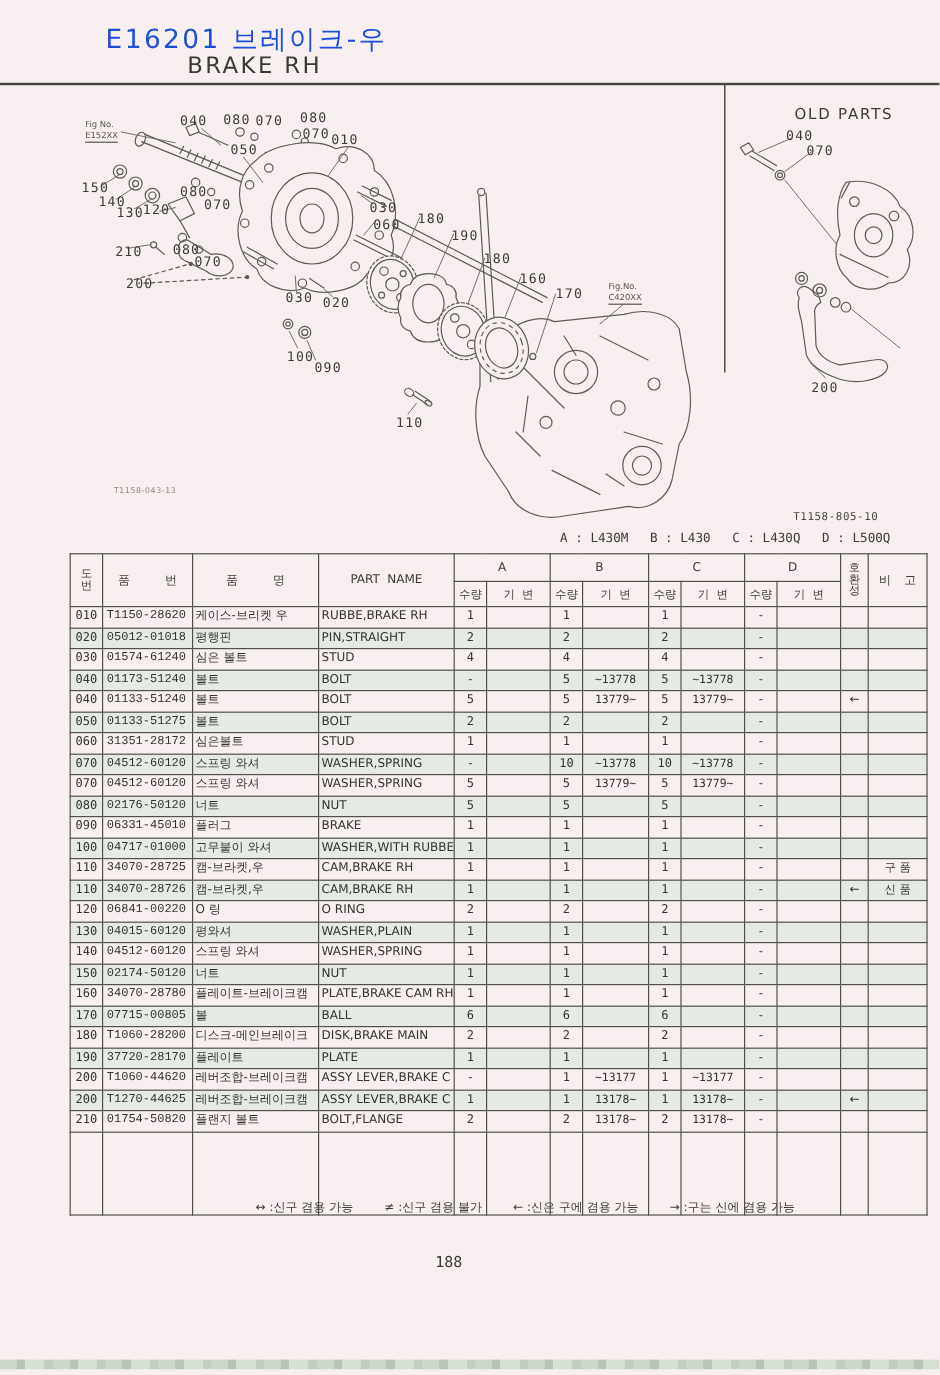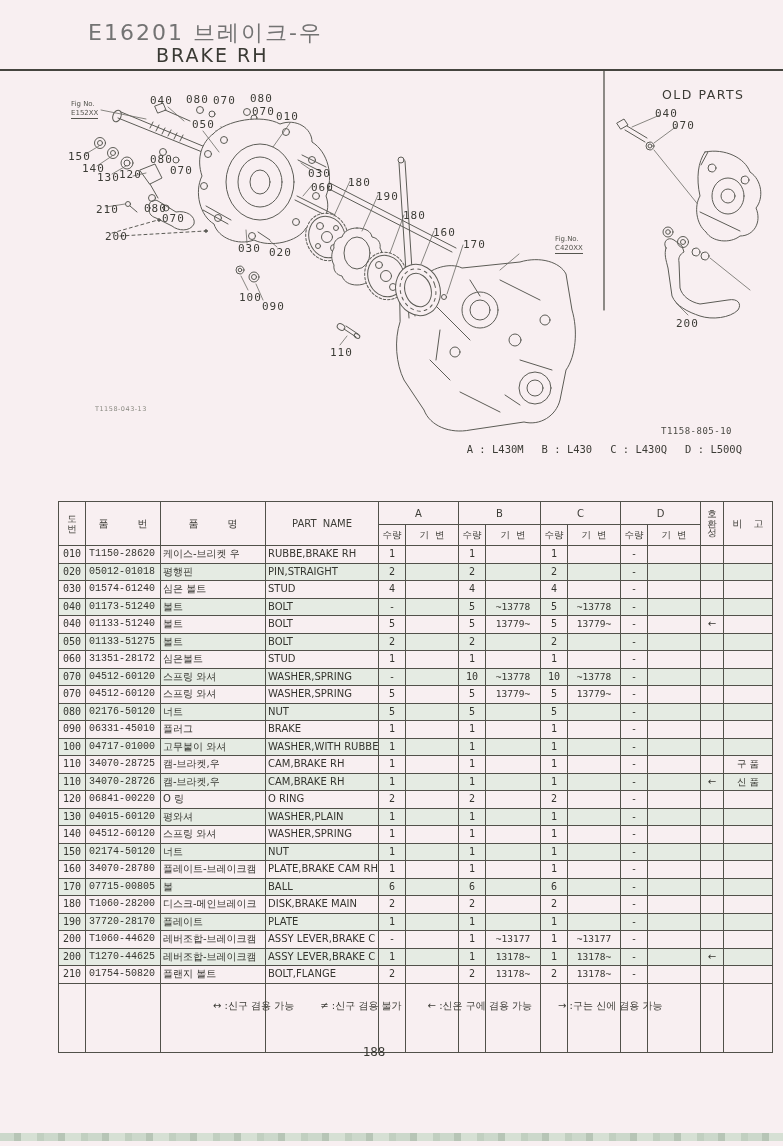--- a/index.html
+++ b/index.html
@@ -5,38 +5,38 @@
   html,body{margin:0;padding:0;}
   body{
     width:783px;height:1146px;position:relative;overflow:hidden;
     background:#f8eff1;
     font-family:"DejaVu Sans","Liberation Sans",sans-serif;
     color:#35352f;
     -webkit-font-smoothing:none;
   }
   .abs{position:absolute;}
   
-  .title-line1{left:88px;top:18px;font-size:22px;letter-spacing:2px;color:#737373;}
+  .title-line1{left:88px;top:18px;font-size:22px;letter-spacing:2px;color:#1d4ed8;}
   .title-line2{left:156px;top:44px;font-size:19px;letter-spacing:2px;color:#3a3a34;}
   .header-rule{left:0;top:69px;width:783px;height:2px;background:#45453f;}
   
   .diagram-layer{left:0;top:0;width:783px;height:460px;}
   .callout{position:absolute;font-size:11px;letter-spacing:1px;color:#3c3c36;font-family:"DejaVu Sans Mono","Liberation Mono",monospace;}
   .old-parts-title{left:662px;top:87px;font-size:12.5px;letter-spacing:1.5px;color:#3a3a34;}
   .figref{position:absolute;font-size:7px;line-height:1.25;color:#55554e;}
   .figref .code{border-bottom:1px solid #55554e;display:inline-block;}
   .fig-left{left:71px;top:100px;}
-  .fig-right{left:507px;top:235px;margin-left:48px;}
+  .fig-right{left:507px;top:235px;}
   .code-small-left{left:95px;top:405px;font-size:6.5px;color:#8a8a82;letter-spacing:.5px;text-align:right;}
   .code-small-right{left:661px;top:426px;font-size:9px;color:#4a4a44;letter-spacing:.5px;font-family:"DejaVu Sans Mono","Liberation Mono",monospace;}
   
   .models-note{top:443px;right:41px;font-size:10.5px;color:#3c3c36;font-family:"DejaVu Sans Mono","Liberation Mono",monospace;}
   .models-note span{margin-left:18px;}
   
-  .tbl-wrap{left:58px;top:461px;margin-top:40px;}
+  .tbl-wrap{left:58px;top:461px;}
   table{border-collapse:collapse;table-layout:fixed;width:714px;background:transparent;}
   th,td{border:1px solid #51514a;padding:0 2px;overflow:hidden;white-space:nowrap;}
   table{border:1.5px solid #45453f;}
   thead th{font-weight:normal;font-size:10px;color:#3c3c36;background:transparent;}
   thead tr.gr th{height:22px;}
   thead tr.sub th{height:20px;font-size:9.5px;}
   th.stack{font-size:9.5px;line-height:1.05;word-break:break-all;white-space:normal;padding:0 5px;}
   tbody td{height:16.5px;font-size:10.5px;line-height:16px;}
   td.c-fig,td.c-q{ text-align:center;font-family:"DejaVu Sans Mono","Liberation Mono",monospace;font-size:10px;}
   td.c-pno{font-family:Liberation Mono, monospace;font-size:10px;text-align:left;padding-left:3px;}

